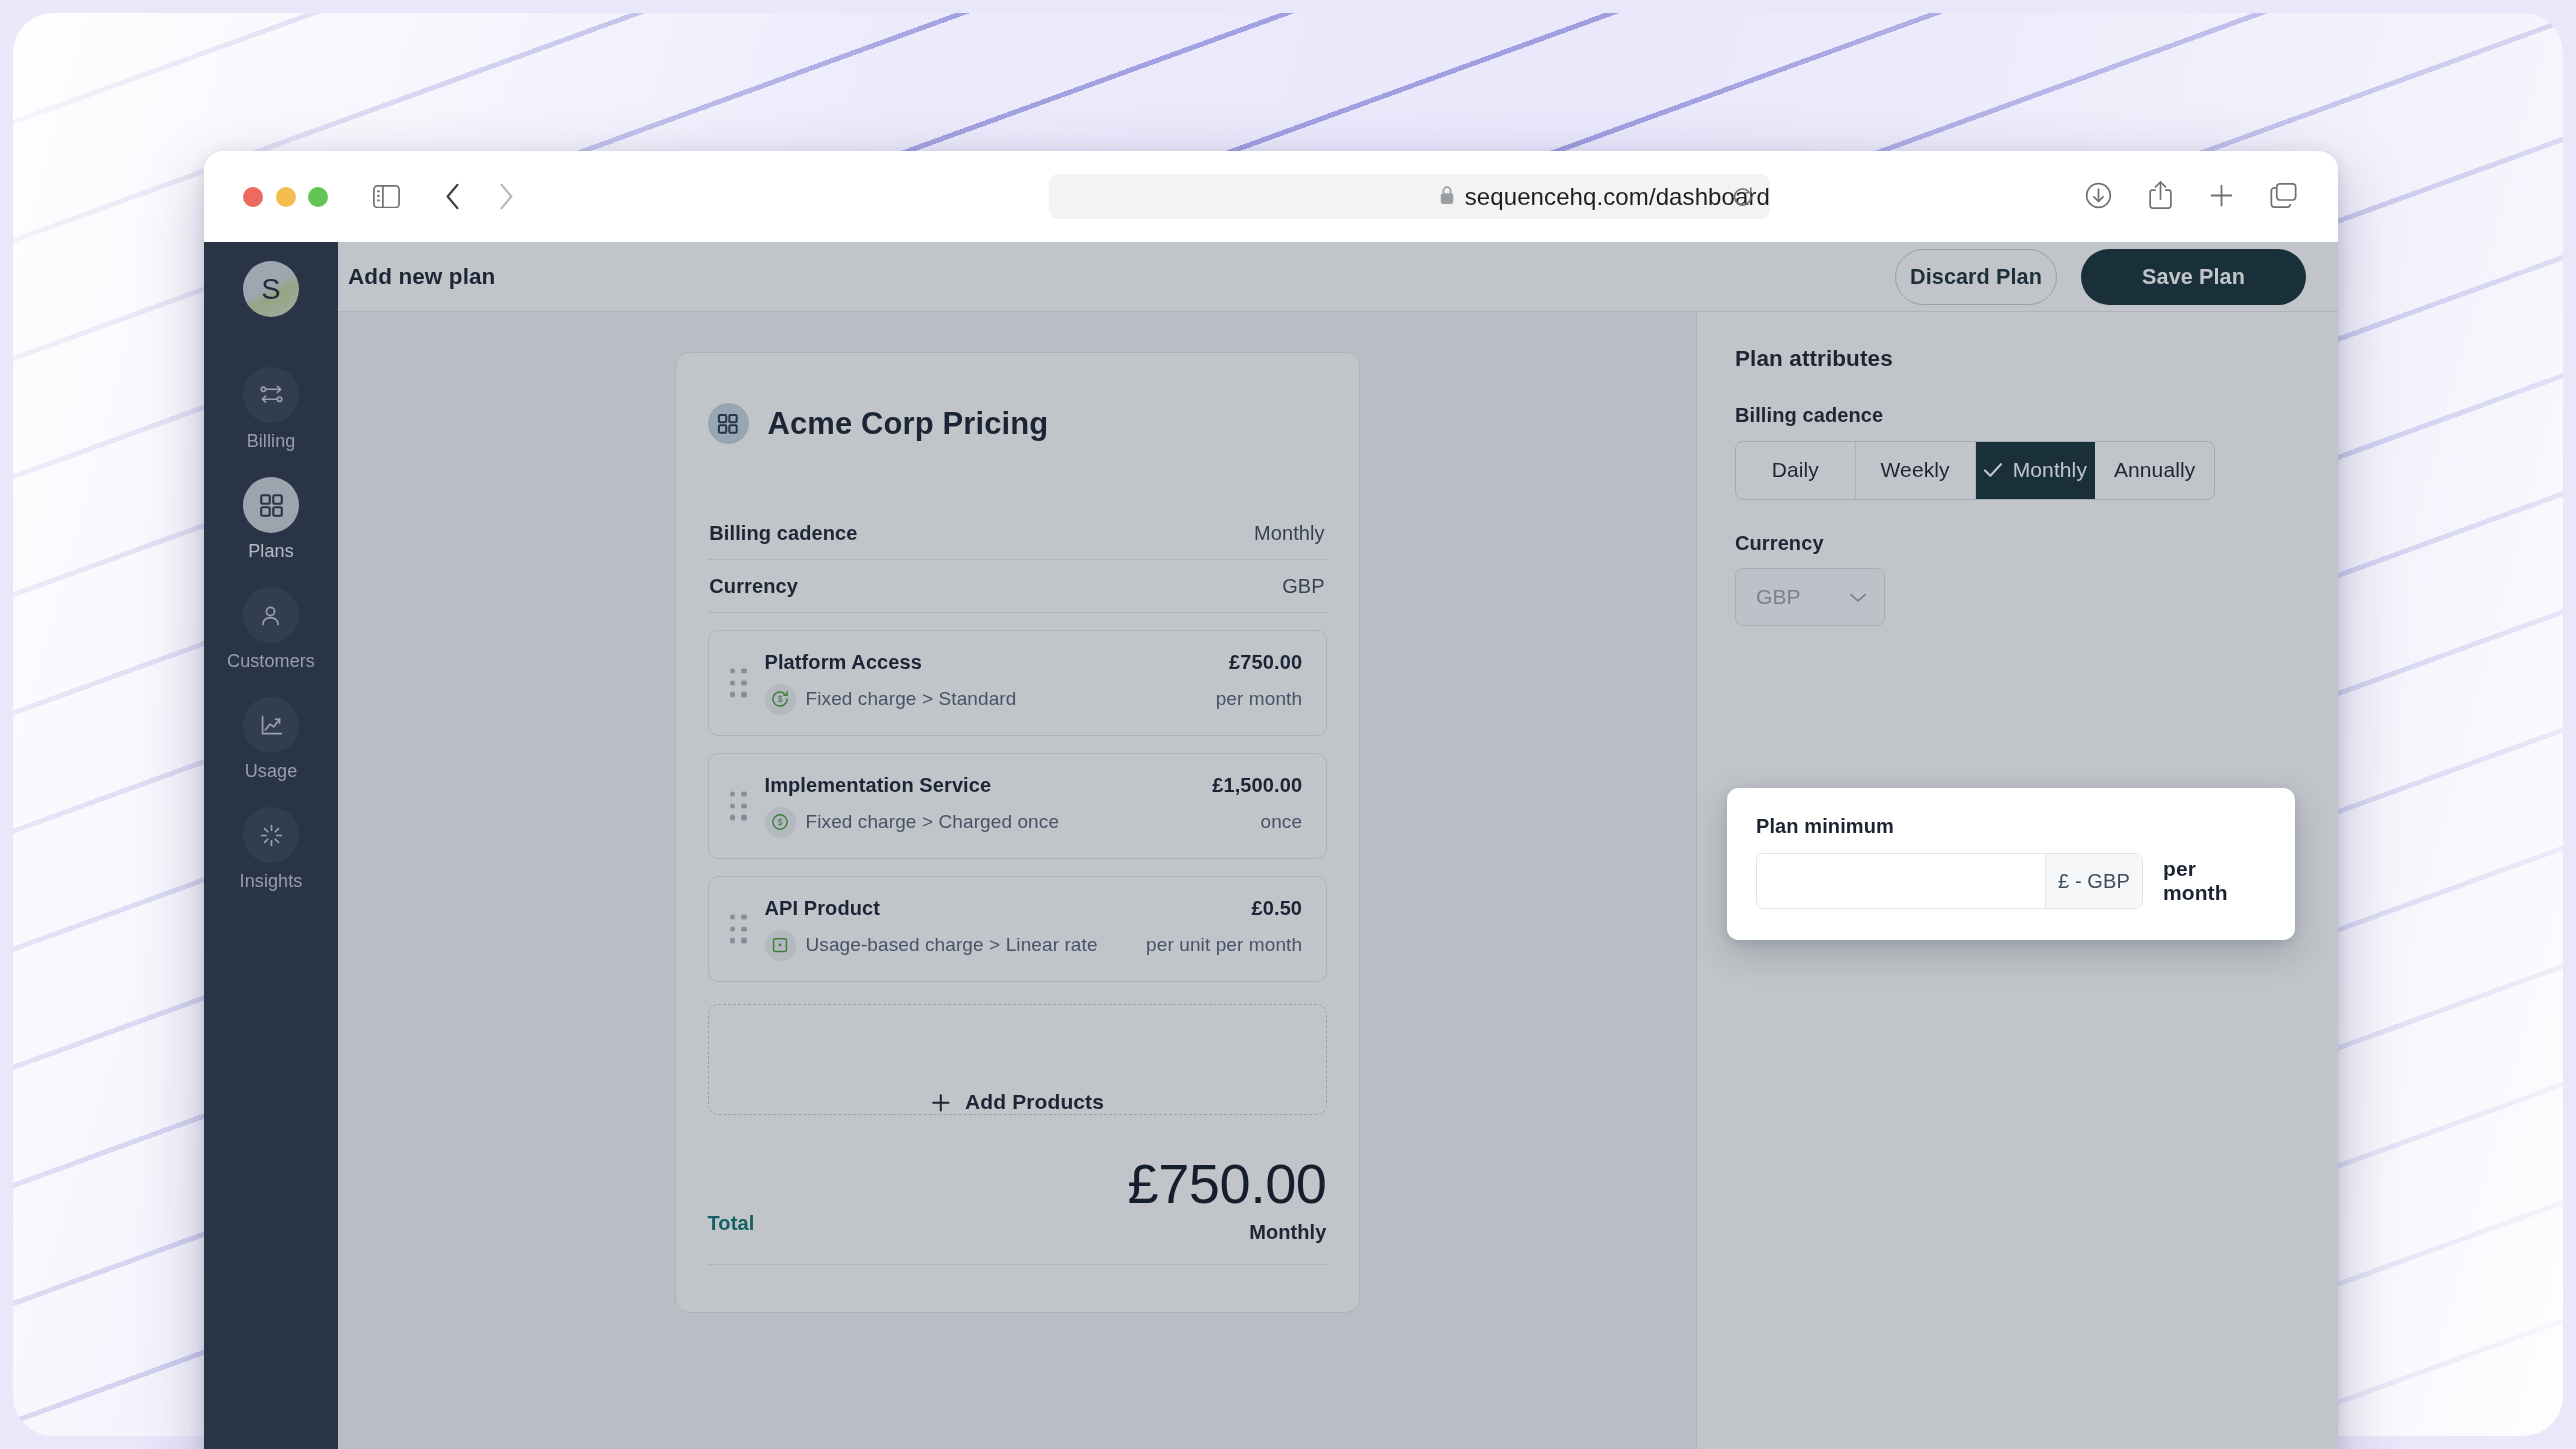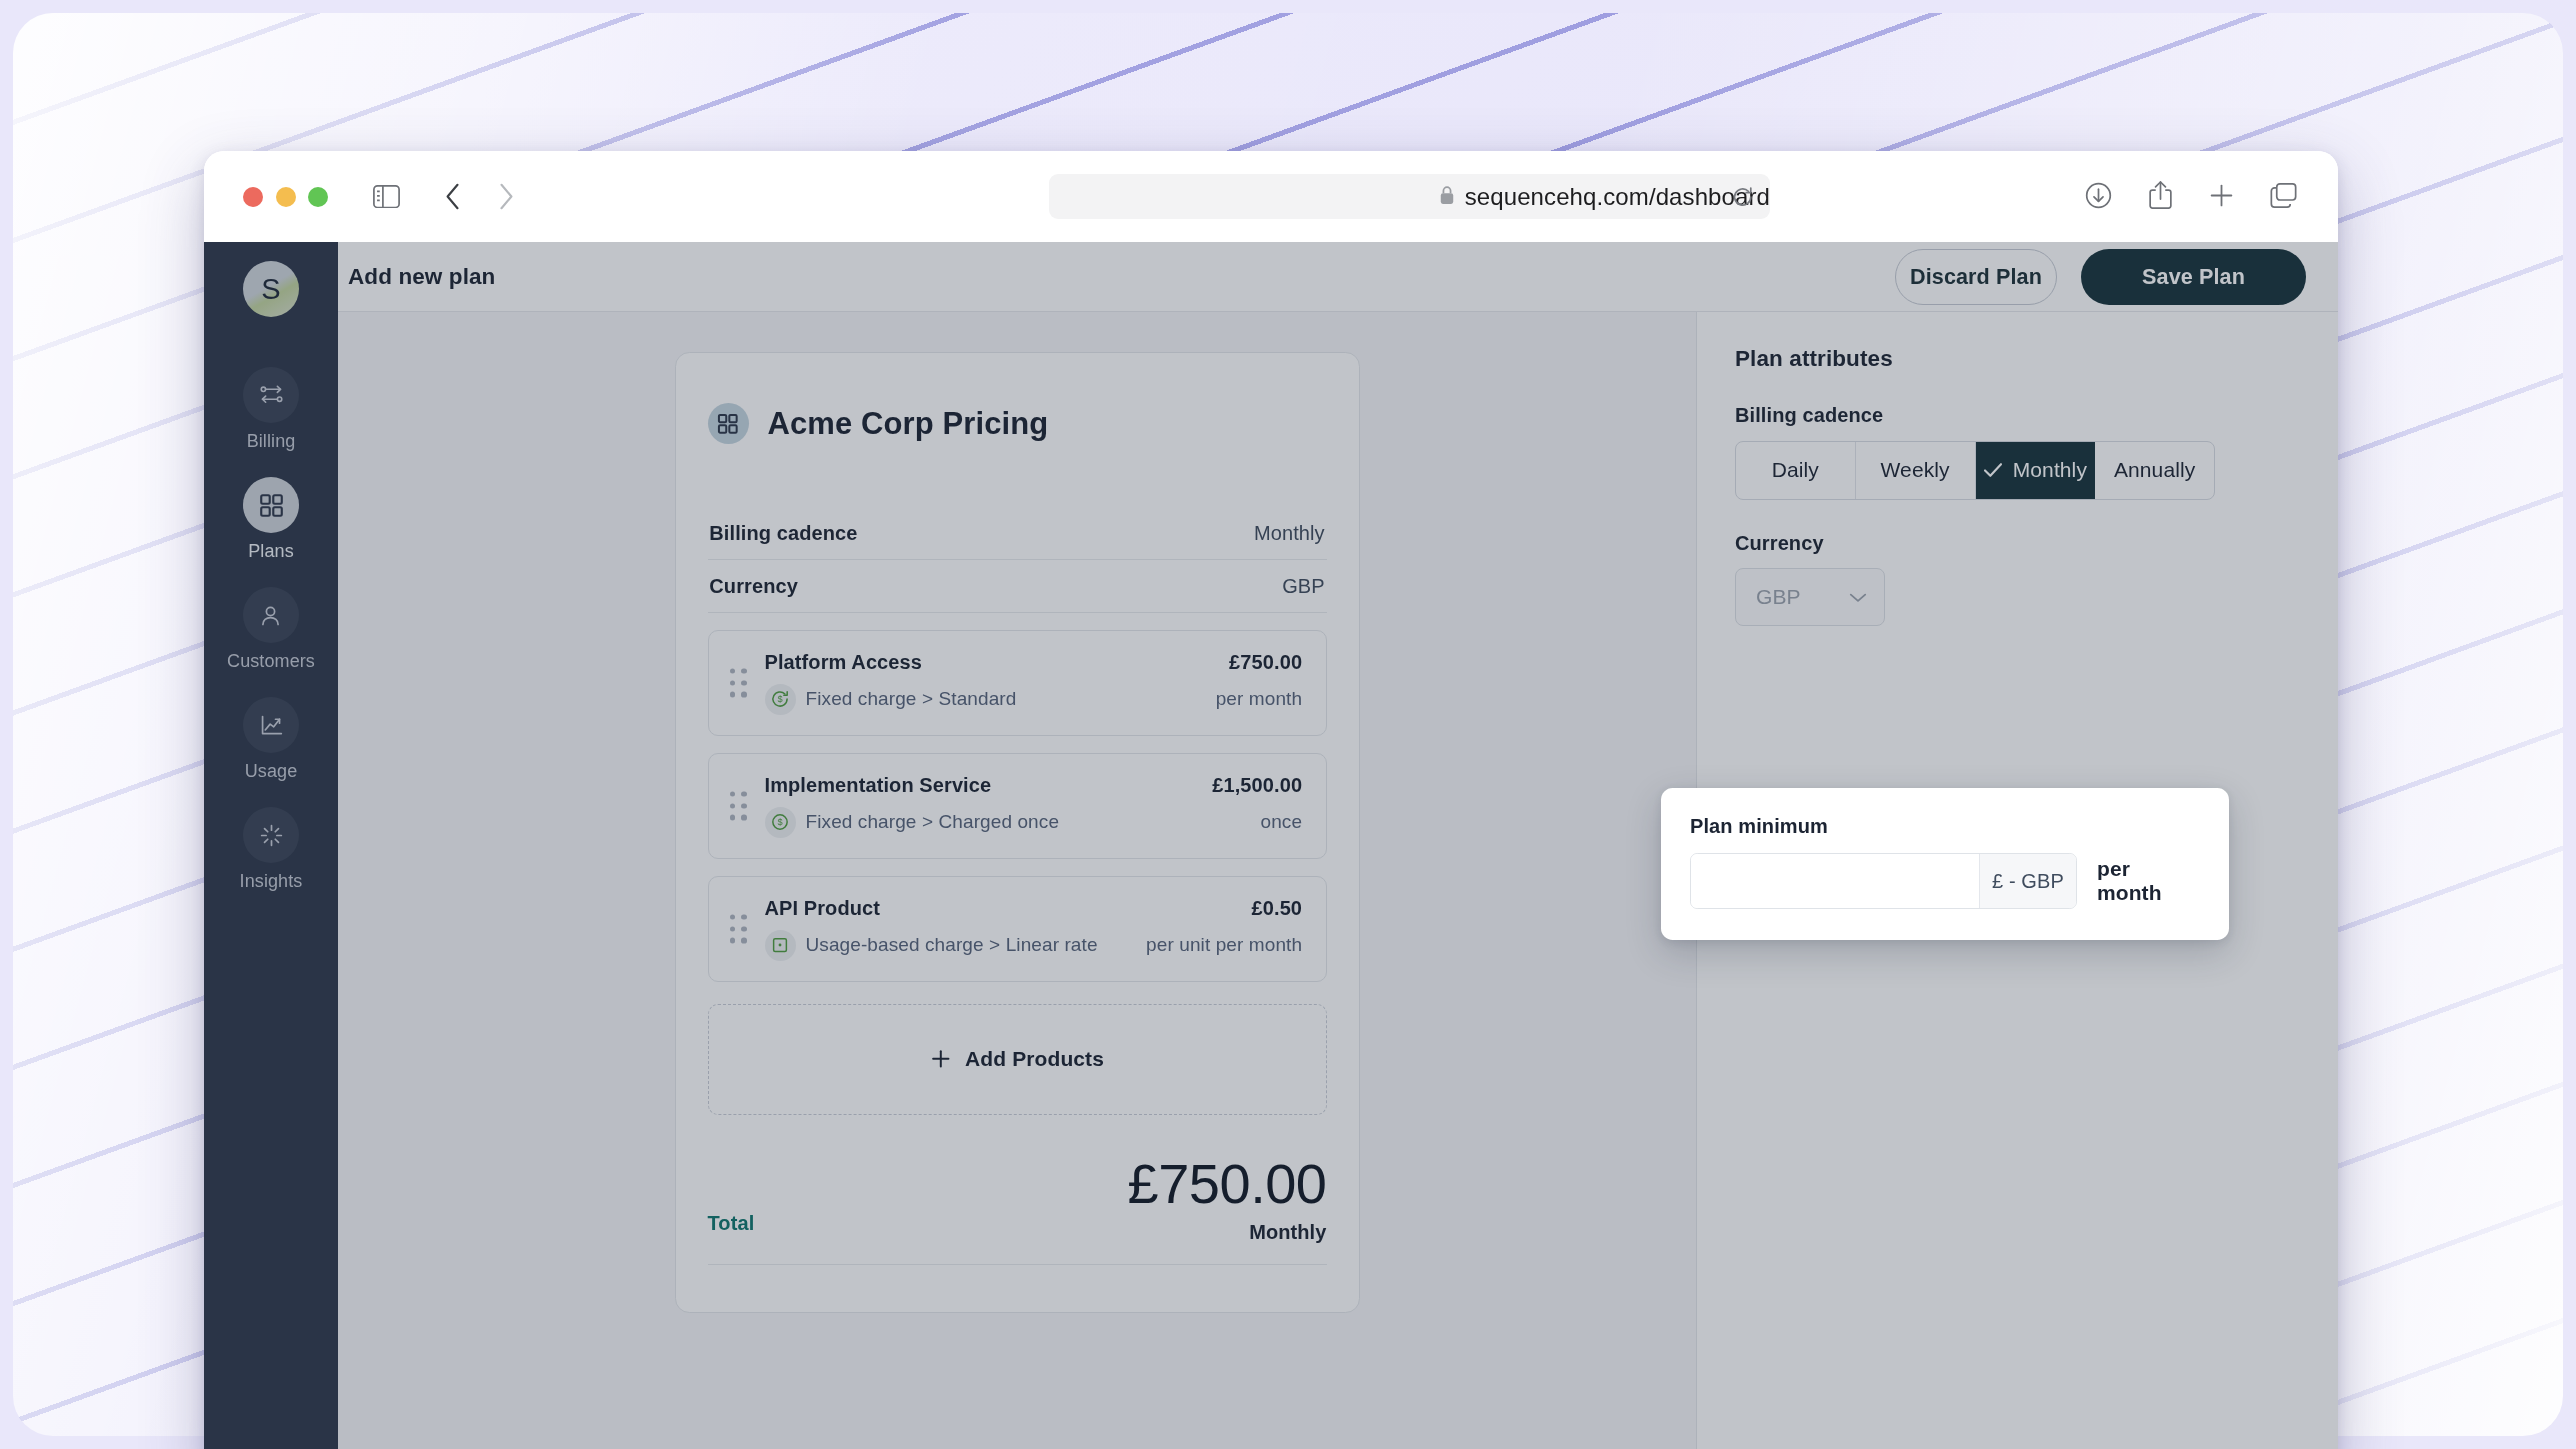--- a/index.html
+++ b/index.html
@@ -341,21 +341,21 @@
     color: #56637a;
     letter-spacing: 0.1px;
   }
 
   #add-products {
     margin-top: 21.6px;
     height: 111px;
     border: 1.4px dashed #c9ced7;
     border-radius: 10px;
     display: flex;
-    align-items: center;
+    align-items: flex-end;
     justify-content: center;
     gap: 13.5px;
     cursor: pointer;
   }
   #add-products span {
     font-size: 21px;
     font-weight: bold;
     color: #1b2332;
     letter-spacing: 0.1px;
   }
@@ -472,21 +472,21 @@
 
   
   #dimmer {
     position: absolute;
     inset: 0;
     background: rgba(31,42,60,0.28);
     pointer-events: none;
   }
   #plan-min-pop {
     position: absolute;
-    left: 1457px;
+    left: 1523px;
     top: 637px;
     width: 568px;
     background: #ffffff;
     border-radius: 11.7px;
     box-shadow: 0 12.6px 36px rgba(25,35,55,0.20), 0 2.7px 9px rgba(25,35,55,0.10);
     padding: 27px 29px 31px 29px;
   }
   #plan-min-label {
     font-size: 20px;
     font-weight: bold;

